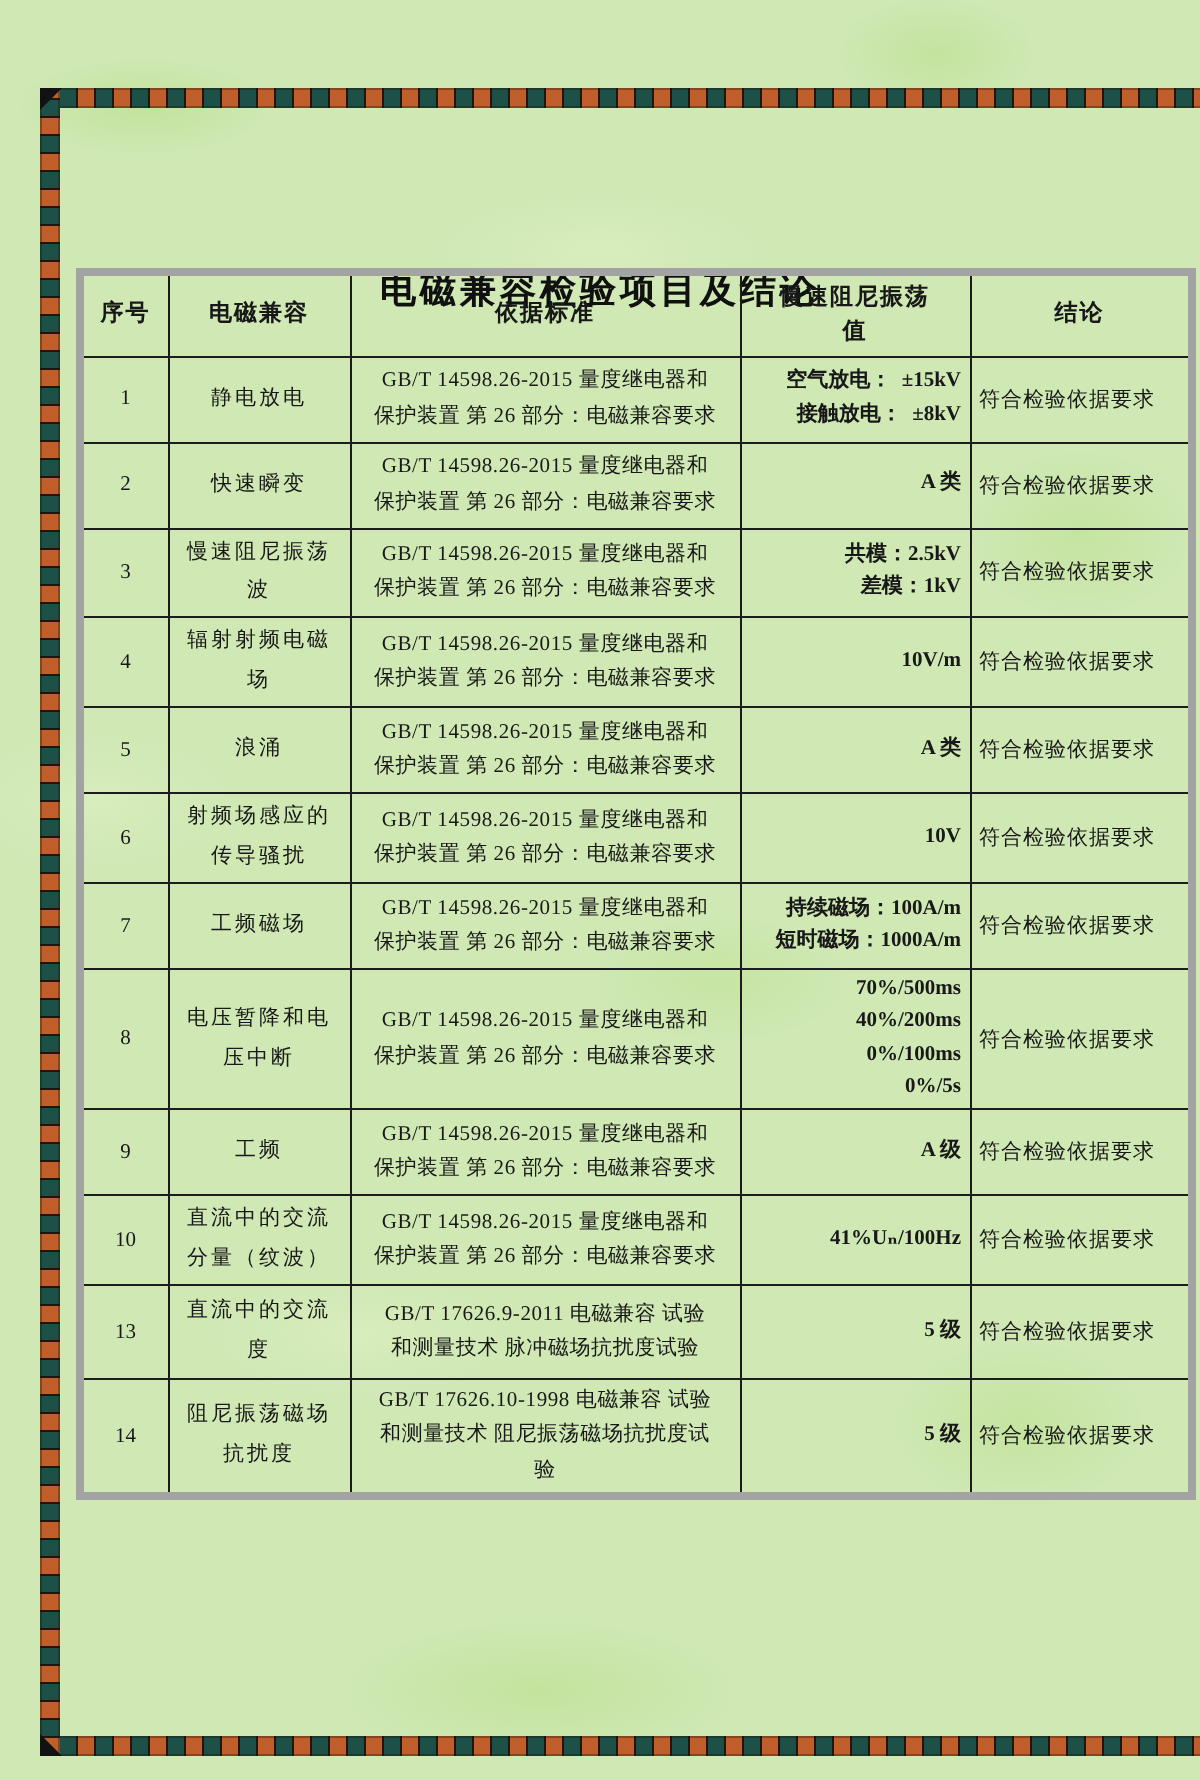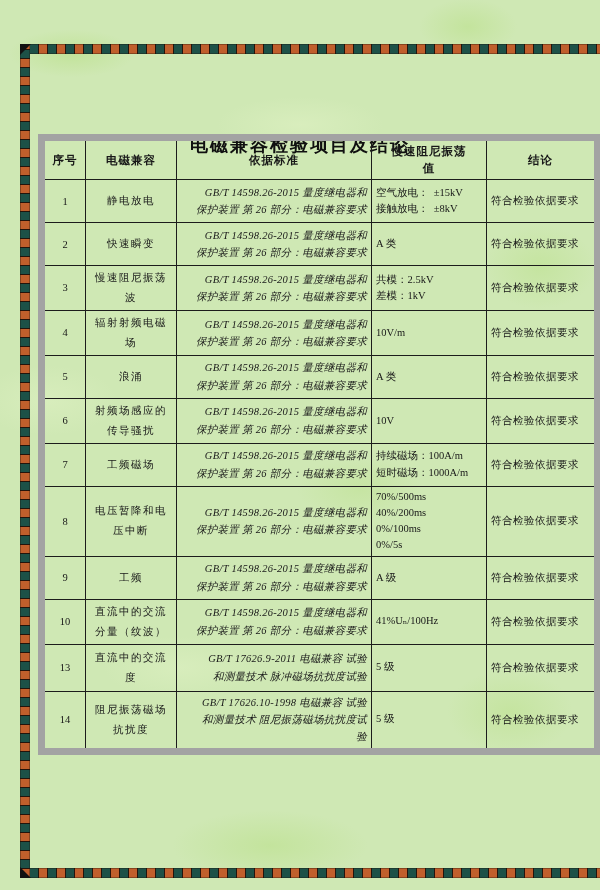--- a/index.html
+++ b/index.html
@@ -46,36 +46,36 @@
 
   .page-title {
     position: absolute; top: 85px; left: 0; width: 100%;
     text-align: center; font-size: 18px; font-weight: bold;
     letter-spacing: 2px; color: #101010; margin-top: 48px;
   }
 
   table.report {
     position: absolute; left: 38px; top: 134px;
     width: 556px; border-collapse: collapse; table-layout: fixed;
-    border: 7px solid #a3a3a3;
+    border: 4px solid #a3a3a3;
   }
   .report th, .report td {
     border: 1.5px solid #1c1c1c;
     vertical-align: middle;
     padding: 2px 4px;
   }
   .report th {
     font-size: 11.5px; font-weight: bold; text-align: center;
     white-space: pre-line; line-height: 1.45; letter-spacing: 1px;
   }
   .report td { font-size: 10.5px; }
   .c-no   { text-align: center; }
   .c-item { text-align: center; white-space: pre-line; line-height: 1.9; letter-spacing: 1.5px; padding-left: 7px; }
-  .c-std  { text-align: right; white-space: pre; line-height: 1.65; font-size: 10px; padding-left: 6px; letter-spacing: .3px; font-style: italic; }
-  .c-val  { text-align: left; white-space: pre; line-height: 1.55; font-size: 10px; }
+  .c-std  { text-align: center; white-space: pre; line-height: 1.65; font-size: 10px; padding-left: 6px; letter-spacing: .3px; }
+  .c-val  { text-align: right; white-space: pre; line-height: 1.55; font-size: 10px; font-weight: bold; }
   .c-con  { text-align: left; font-size: 10.5px; letter-spacing: .5px; }
   tr.h-head { height: 42px; }
   tr.h-std  { height: 43px; }
   tr.h-r8   { height: 65px; }
   tr.h-r13  { height: 47px; }
   tr.h-r14  { height: 45px; }
 </style>
 </head>
 <body>
 

